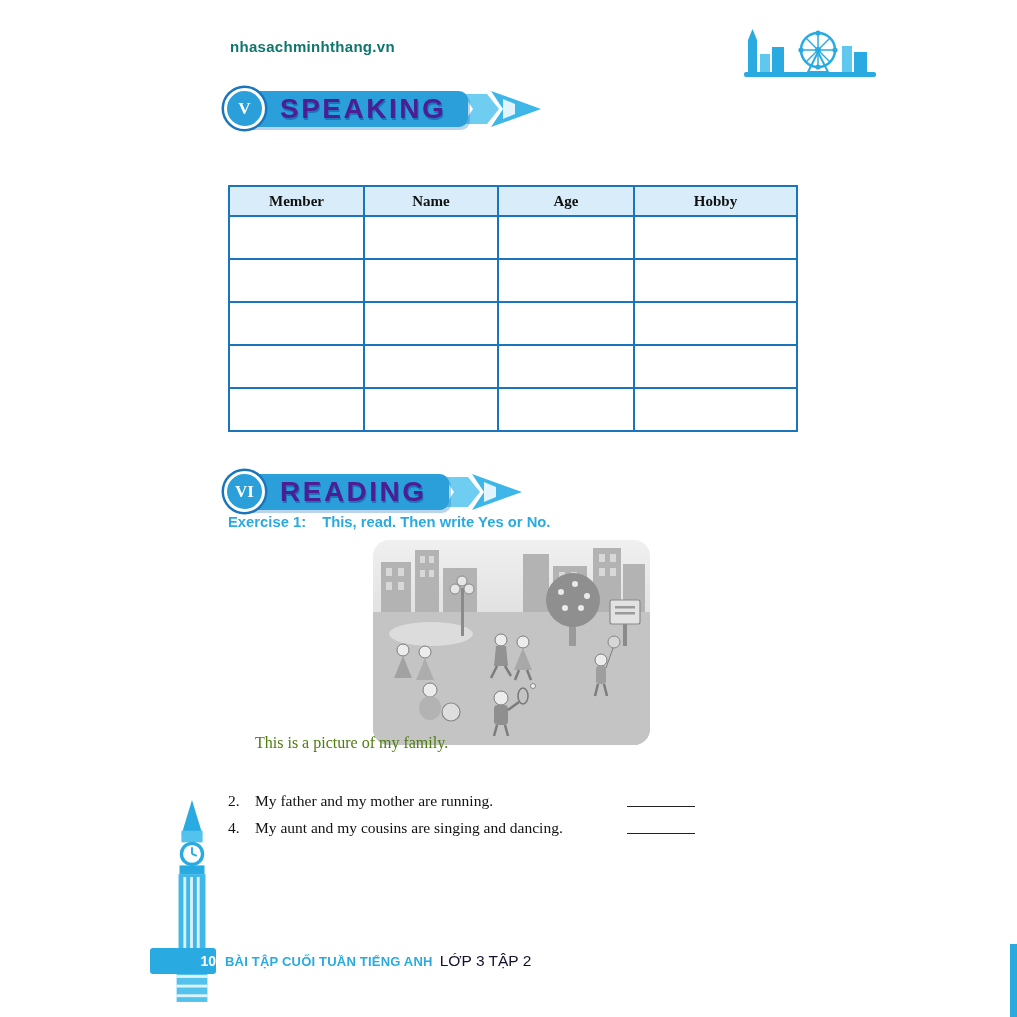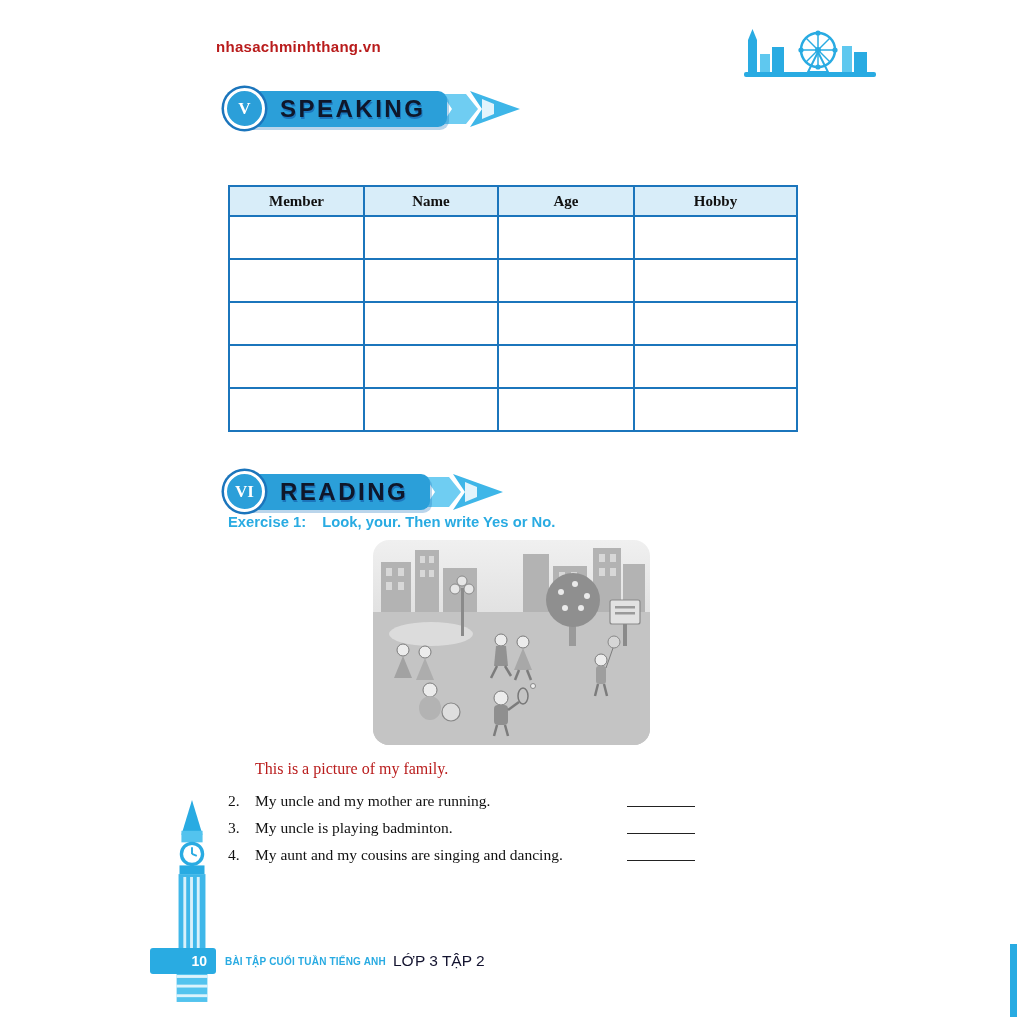--- a/index.html
+++ b/index.html
@@ -1,56 +1,56 @@
 <!DOCTYPE html>
 <html><head>
 <meta charset="utf-8">
 <style>
   * { margin:0; padding:0; box-sizing:border-box; }
   html,body { width:1017px; height:1017px; }
   body { background:#ffffff; font-family:"Liberation Sans", sans-serif; position:relative; overflow:hidden; }
   .page { position:absolute; inset:0; background:#fff; }
 
-  .watermark { position:absolute; left:216px; top:38px; color:#b91c1c; font-weight:bold; font-size:15px; letter-spacing:.3px; }
+  .watermark { position:absolute; left:230px; top:38px; color:#0f766e; font-weight:bold; font-size:15px; letter-spacing:.3px; }
 
   .skyline { position:absolute; left:744px; top:26px; width:132px; height:58px; }
 
   .banner { position:absolute; display:flex; align-items:center; height:38px; }
   .banner.speaking { left:230px; top:90px; }
   .banner.reading  { left:230px; top:473px; }
   .banner-body { position:relative; display:flex; align-items:center; background:#2B9FD9; border-radius:9px; height:36px; padding:0 22px 0 50px; box-shadow:2px 3px 0 rgba(27,117,188,.30); }
   .numeral-circle { position:absolute; left:-6px; top:-3px; width:41px; height:41px; border-radius:50%; background:#2B9FD9; border:3px solid #fff; box-shadow:0 0 0 2.5px #1B75BC; color:#fff; display:flex; align-items:center; justify-content:center; font-family:"Liberation Serif", serif; font-weight:bold; font-size:17px; }
-  .banner-title { color:#0f172a; font-weight:bold; font-size:24px; letter-spacing:2.5px; text-shadow:1px 2px 0 #1B75BC; }
+  .banner-title { color:#4c1d95; font-weight:bold; font-size:28px; letter-spacing:2.5px; text-shadow:1px 2px 0 #1B75BC; }
   .banner-arrow { margin-left:-5px; }
 
   .instructions { position:absolute; left:228px; top:137px; width:570px; color:#29ABE2; font-weight:bold; font-size:14.8px; line-height:1.45; text-align:justify; }
 
   .table-wrap { position:absolute; left:228px; top:185px; }
   table { border-collapse:collapse; }
   th, td { border:2px solid #1B75BC; }
   th { background:#D8EDF9; font-family:"Liberation Serif", serif; font-size:15px; color:#111; height:30px; font-weight:bold;margin-top:36px; }
   td { height:43px; background:#fff; }
 
   .exline { position:absolute; left:228px; top:514px; color:#29ABE2; font-weight:bold; font-size:14.8px; }
   .exlabel { margin-right:16px;text-align:right; }
 
   .scene { position:absolute; left:373px; top:540px; width:277px; height:205px; border-radius:16px; overflow:hidden; }
 
-  .caption { position:absolute; left:255px; top:760px; font-family:"Liberation Serif", serif; font-size:16px; color:#b91c1c; }
+  .caption { position:absolute; left:255px; top:734px; font-family:"Liberation Serif", serif; font-size:16px; color:#4d7c0f; }
 
   .questions { position:absolute; left:228px; top:787px; width:480px; font-family:"Liberation Serif", serif; font-size:15.5px; color:#111; }
   .q-row { position:relative; height:27px; line-height:27px; }
   .q-num { display:inline-block; width:27px; }
   .q-blank { position:absolute; left:399px; top:6px; width:68px; height:14px; border-bottom:1.6px solid #222; }
 
   .tower { position:absolute; left:167px; top:797px; width:50px; height:208px; z-index:1; }
 
   .footer { position:absolute; left:150px; top:948px; height:26px; display:flex; align-items:center; z-index:2; }
-  .pagenum { width:66px; height:26px; background:#29ABE2; border-radius:3px; color:#fff; font-weight:bold; font-size:14px; display:flex; align-items:center; justify-content:flex-end; padding-right:9px; }
-  .series { margin-left:9px; color:#29ABE2; font-weight:bold; font-size:10px; letter-spacing:.2px; }
+  .pagenum { width:66px; height:26px; background:#29ABE2; border-radius:3px; color:#fff; font-weight:bold; font-size:14px; display:flex; align-items:center; justify-content:flex-end; }
+  .series { margin-left:9px; color:#29ABE2; font-weight:bold; font-size:13px; letter-spacing:.2px; }
   .book { margin-left:7px; color:#13132F; font-weight:normal; font-size:15.5px; }
 
   .right-strip { position:absolute; right:0; top:944px; width:7px; height:73px; background:#29ABE2; }
 </style>
 </head>
 <body>
 
 <div class="page">
 
   <div class="watermark">nhasachminhthang.vn</div>
@@ -150,21 +150,21 @@
       <span class="banner-title">READING</span>
     </div>
     <svg class="banner-arrow" width="78" height="36" viewBox="0 0 78 36">
       <polygon points="0,3 24,3 36,18 24,33 0,33 10,18" fill="#6FCDF2"></polygon>
       <polygon points="28,0 78,18 28,36 40,18" fill="#3EB6E8"></polygon>
       <polygon points="40,8 52,13 52,23 40,28" fill="#ffffff" opacity="0.85"></polygon>
     </svg>
   </div>
 
   <div class="exline">
-    <span class="exlabel">Exercise 1:</span><span>Look, your. Then write Yes or No.</span>
+    <span class="exlabel">Exercise 1:</span><span>This, read. Then write Yes or No.</span>
   </div>
 
   <div class="scene">
     <svg width="277" height="205" viewBox="0 0 277 205">
       <defs>
         <linearGradient id="gbg" x1="0" y1="0" x2="0" y2="1">
           <stop offset="0" stop-color="#F0F0F0"></stop>
           <stop offset="1" stop-color="#C7C7C7"></stop>
         </linearGradient>
       </defs>
@@ -251,25 +251,21 @@
       <circle cx="160" cy="146" r="2.5" fill="#EDEDED" stroke="#888" stroke-width="1"></circle>
       <line x1="124" y1="185" x2="121" y2="196" stroke="#7C7C7C" stroke-width="2.5"></line>
       <line x1="132" y1="185" x2="135" y2="196" stroke="#7C7C7C" stroke-width="2.5"></line>
     </svg>
   </div>
 
   <div class="caption">This is a picture of my family.</div>
 
   <div class="questions">
     <div class="q-row">
-      <span class="q-num">2.</span><span class="q-text">My uncle and my mother are running.</span>
-      <span class="q-blank"></span>
-    </div>
-    <div class="q-row">
-      <span class="q-num">3.</span><span class="q-text">My uncle is playing badminton.</span>
+      <span class="q-num">2.</span><span class="q-text">My father and my mother are running.</span>
       <span class="q-blank"></span>
     </div>
     <div class="q-row">
       <span class="q-num">4.</span><span class="q-text">My aunt and my cousins are singing and dancing.</span>
       <span class="q-blank"></span>
     </div>
   </div>
 
   <svg class="tower" viewBox="0 0 52 210">
     <polygon points="26,0 37,36 15,36" fill="#29ABE2"></polygon>

